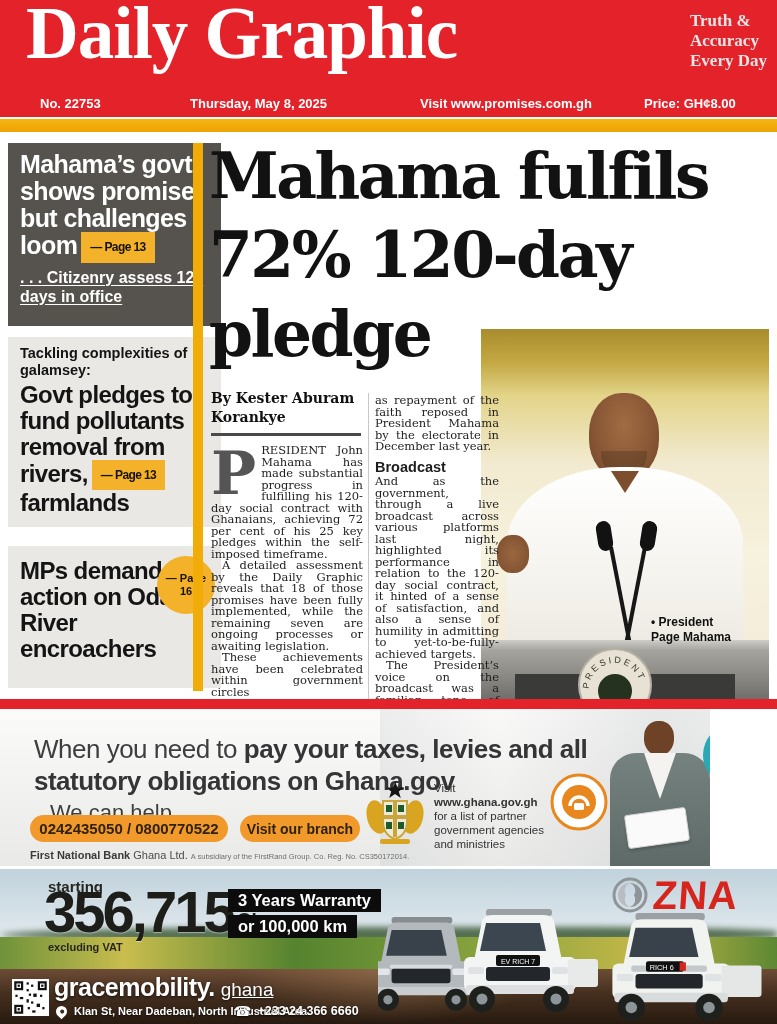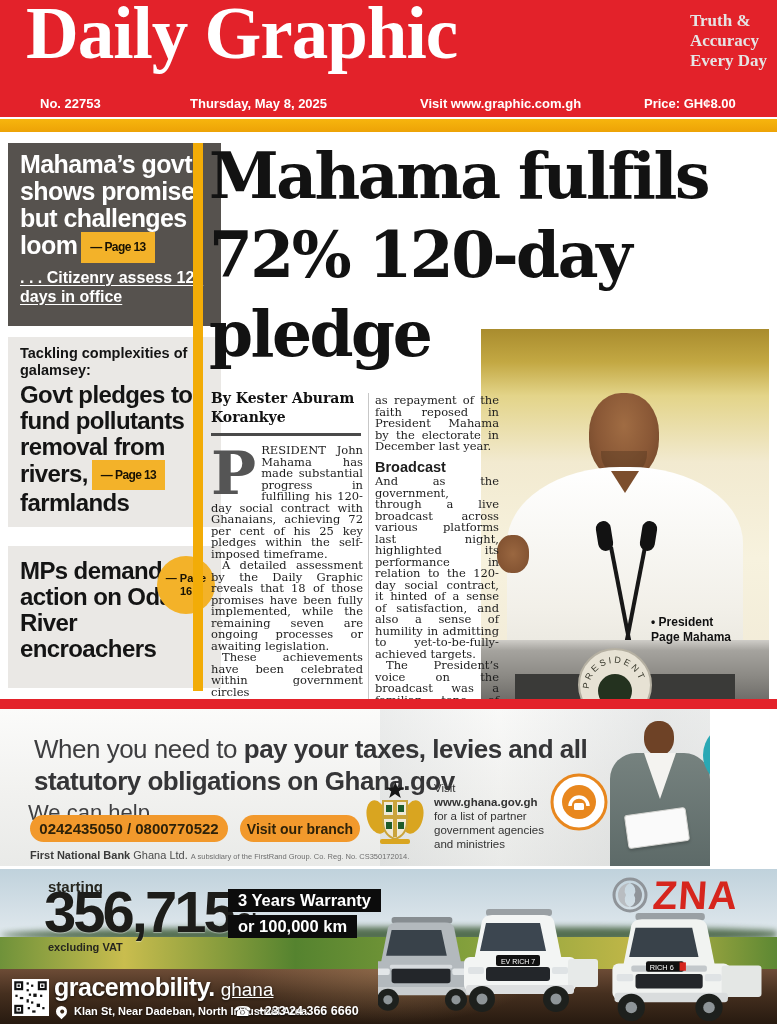--- a/index.html
+++ b/index.html
@@ -91,21 +91,21 @@
 
   
   .fnb { left:0; top:709px; width:710px; height:157px;
          background:linear-gradient(180deg,#fbfbfa 0%,#f1f1ef 55%,#e9eae8 100%); overflow:hidden; }
   .fnb::before { content:""; position:absolute; left:380px; top:0; width:397px; height:157px;
                  background:linear-gradient(90deg,rgba(190,195,197,.25) 0,rgba(230,232,231,.1) 30%,
                             rgba(185,190,192,.3) 70%,rgba(214,218,217,.35) 100%); }
   .fnb-head { left:34px; top:24px; width:592px; font-size:26px; line-height:32px; color:#3e3e40;
               letter-spacing:-0.5px; }
   .fnb-head b { color:#353537; }
-  .fnb-sub { left:28px; top:91px; font-size:22px; color:#3e3e40; }
+  .fnb-sub { left:50px; top:91px; font-size:22px; color:#3e3e40; }
   .pill { top:106px; height:27px; border-radius:14px; background:#f2992c; color:#2e2209;
           font-weight:bold; display:flex; align-items:center; justify-content:center; }
   .legal { left:30px; top:140px; font-size:11px; color:#3a3a3a; white-space:nowrap; }
   .legal .entity { font-weight:normal; color:#4c4c4c; }
   .legal .small { font-size:7.5px; color:#6f6f6f; }
   .visit { left:434px; top:72px; width:114px; font-size:11.5px; line-height:14px; color:#333; }
   .fnb-man { left:600px; top:6px; width:120px; height:151px; }
   .fm-head { position:absolute; left:44px; top:6px; width:30px; height:34px; border-radius:46%;
              background:radial-gradient(#7d4c2b,#5e3len 60%,#5e371f); background:#6e4226; }
   .fm-suit { position:absolute; left:10px; top:38px; width:100px; height:113px;
@@ -160,21 +160,21 @@
 
 <div class="abs masthead">
   <div class="abs mast-title">Daily Graphic</div>
   <div class="abs tagline">
     <div>Truth &amp;</div>
     <div>Accuracy</div>
     <div>Every Day</div>
   </div>
   <div class="abs mast-info" style="left:40px">No. 22753</div>
   <div class="abs mast-info" style="left:190px">Thursday, May 8, 2025</div>
-  <div class="abs mast-info" style="left:420px">Visit www.graphic.com.gh</div>
+  <div class="abs mast-info" style="left:420px">Visit www.promises.com.gh</div>
   <div class="abs mast-info" style="left:644px">Price: GH¢8.00</div>
 </div>
 <div class="abs gold-bar"></div>
 
 <div class="abs side-box box-dark" style="top:143px; min-height:183px;">
   <div class="side-title"><span>Mahama’s govt shows promise but challenges loom</span><span class="page-badge">— Page 13</span></div>
   <div class="side-sub">. . . Citizenry assess 120 days in office</div>
 </div>
 
 <div class="abs side-box box-light" style="top:337px; min-height:190px;">

